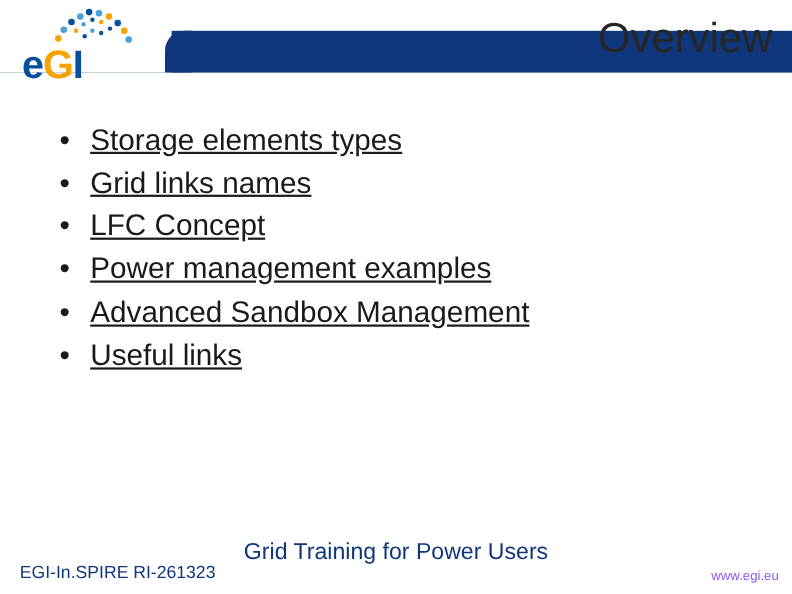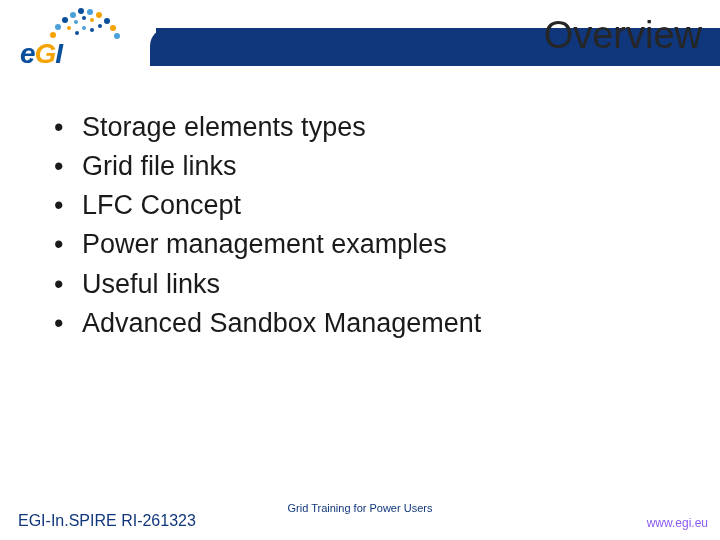--- a/index.html
+++ b/index.html
@@ -44,24 +44,23 @@
   .logo-dots {
     position: absolute;
     top: 0; left: 18px;
     width: 100px; height: 34px;
   }
   .dot { position: absolute; border-radius: 50%; }
   .logo-text {
     position: absolute;
     top: 32px;
     left: 6px;
-    font-size: 28px;
+    font-size: 36px;
     font-weight: 700;
     letter-spacing: -1px;
-    font-style: italic;
   }
   .logo-e { color: #0a4f9c; }
   .logo-g { color: #f5a300; }
   .logo-i { color: #0a4f9c; }
 
   
   .title {
     position: absolute;
     top: 14px;
     right: 18px;
@@ -77,20 +76,21 @@
     left: 48px;
     right: 40px;
   }
   .content ul { list-style: none; }
   .content li {
     font-size: 27px;
     color: #1a1a1a;
     line-height: 1.45;
     padding-left: 34px;
     position: relative;
+    text-decoration: underline;
   }
   .content li::before {
     content: "•";
     position: absolute;
     left: 6px;
     top: 0;
     font-size: 27px;
   }
 
   
@@ -100,21 +100,21 @@
     bottom: 10px;
     font-size: 16px;
     color: #10377b;
     text-align: center;
   }
   .footer-center {
     position: absolute;
     left: 0; right: 0;
     bottom: 26px;
     text-align: center;
-    font-size: 11px;
+    font-size: 21px;
     color: #10377b;
   }
   .footer-right {
     position: absolute;
     right: 12px;
     bottom: 10px;
     font-size: 12px;
     color: #8b5cf6;
   }
 </style>
@@ -151,25 +151,25 @@
     <div class="logo-text">
       <span class="logo-e">e</span><span class="logo-g">G</span><span class="logo-i">I</span>
     </div>
   </div>
 
   <div class="title">Overview</div>
 
   <div class="content">
     <ul id="bullets">
         <li>Storage elements types</li>
-        <li>Grid file links</li>
+        <li>Grid links names</li>
         <li>LFC Concept</li>
         <li>Power management examples</li>
+        <li>Advanced Sandbox Management</li>
         <li>Useful links</li>
-        <li>Advanced Sandbox Management</li>
       </ul>
   </div>
 
   <div class="footer-center">Grid Training for Power Users</div>
   <div class="footer-left">EGI-In.SPIRE RI-261323</div>
   <div class="footer-right">www.egi.eu</div>
 
 </div>
 
 </body></html>

